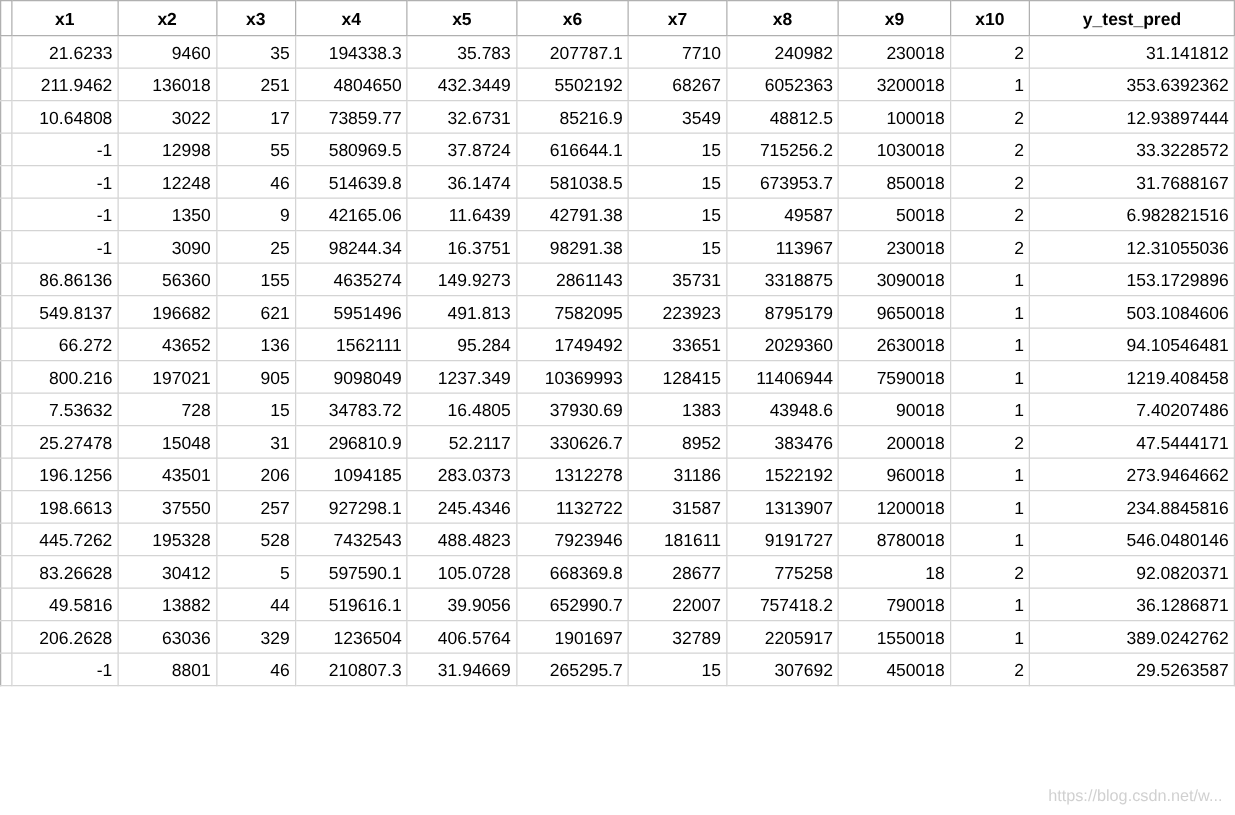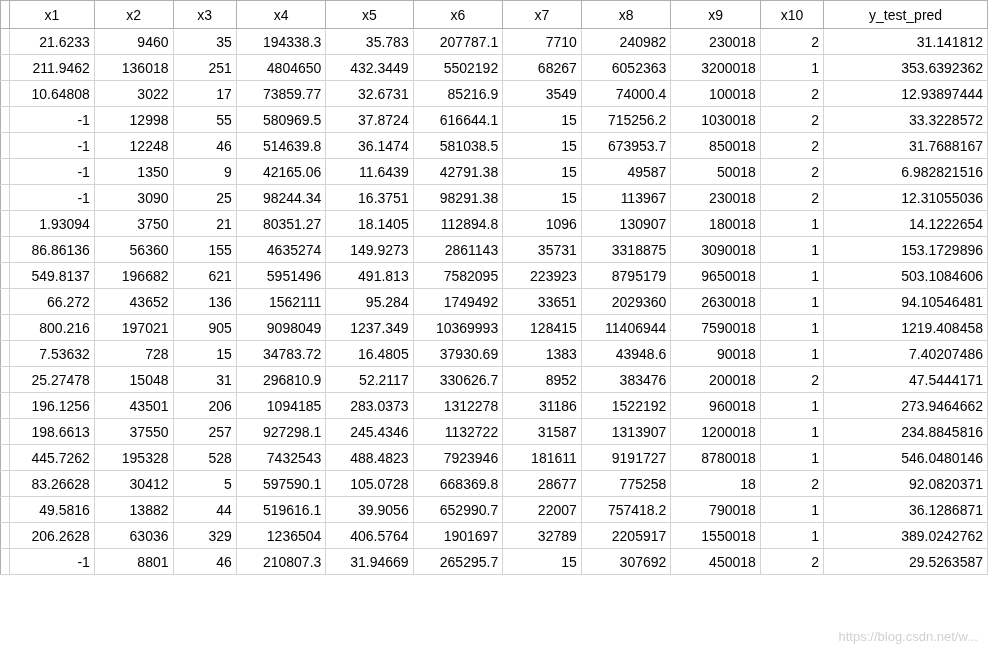--- a/index.html
+++ b/index.html
@@ -11,21 +11,21 @@
       overflow: hidden;
     }
     table {
       border-collapse: collapse;
       width: 100%;
       table-layout: fixed;
     }
     th {
       background: #ffffff;
       border: 1px solid #b0b0b0;
-      font-weight: normal;
+      font-weight: bold;
       text-align: center;
       padding: 4px 19px;
       font-size: 14px;
       height: 28px;
     }
     td {
       border: 1px solid #d4d4d4;
       text-align: right;
       padding: 2px 4px;
       font-size: 14px;
@@ -124,21 +124,21 @@
       </tr>
       <tr>
         <td class="row-handle"></td>
         <td>10.64808</td>
         <td>3022</td>
         <td>17</td>
         <td>73859.77</td>
         <td>32.6731</td>
         <td>85216.9</td>
         <td>3549</td>
-        <td>74000.4</td>
+        <td>48812.5</td>
         <td>100018</td>
         <td>2</td>
         <td>12.93897444</td>
       </tr>
       <tr>
         <td class="row-handle"></td>
         <td>-1</td>
         <td>12998</td>
         <td>55</td>
         <td>580969.5</td>
@@ -184,34 +184,20 @@
         <td>3090</td>
         <td>25</td>
         <td>98244.34</td>
         <td>16.3751</td>
         <td>98291.38</td>
         <td>15</td>
         <td>113967</td>
         <td>230018</td>
         <td>2</td>
         <td>12.31055036</td>
-      </tr>
-      <tr>
-        <td class="row-handle"></td>
-        <td>1.93094</td>
-        <td>3750</td>
-        <td>21</td>
-        <td>80351.27</td>
-        <td>18.1405</td>
-        <td>112894.8</td>
-        <td>1096</td>
-        <td>130907</td>
-        <td>180018</td>
-        <td>1</td>
-        <td>14.1222654</td>
       </tr>
       <tr>
         <td class="row-handle"></td>
         <td>86.86136</td>
         <td>56360</td>
         <td>155</td>
         <td>4635274</td>
         <td>149.9273</td>
         <td>2861143</td>
         <td>35731</td>

